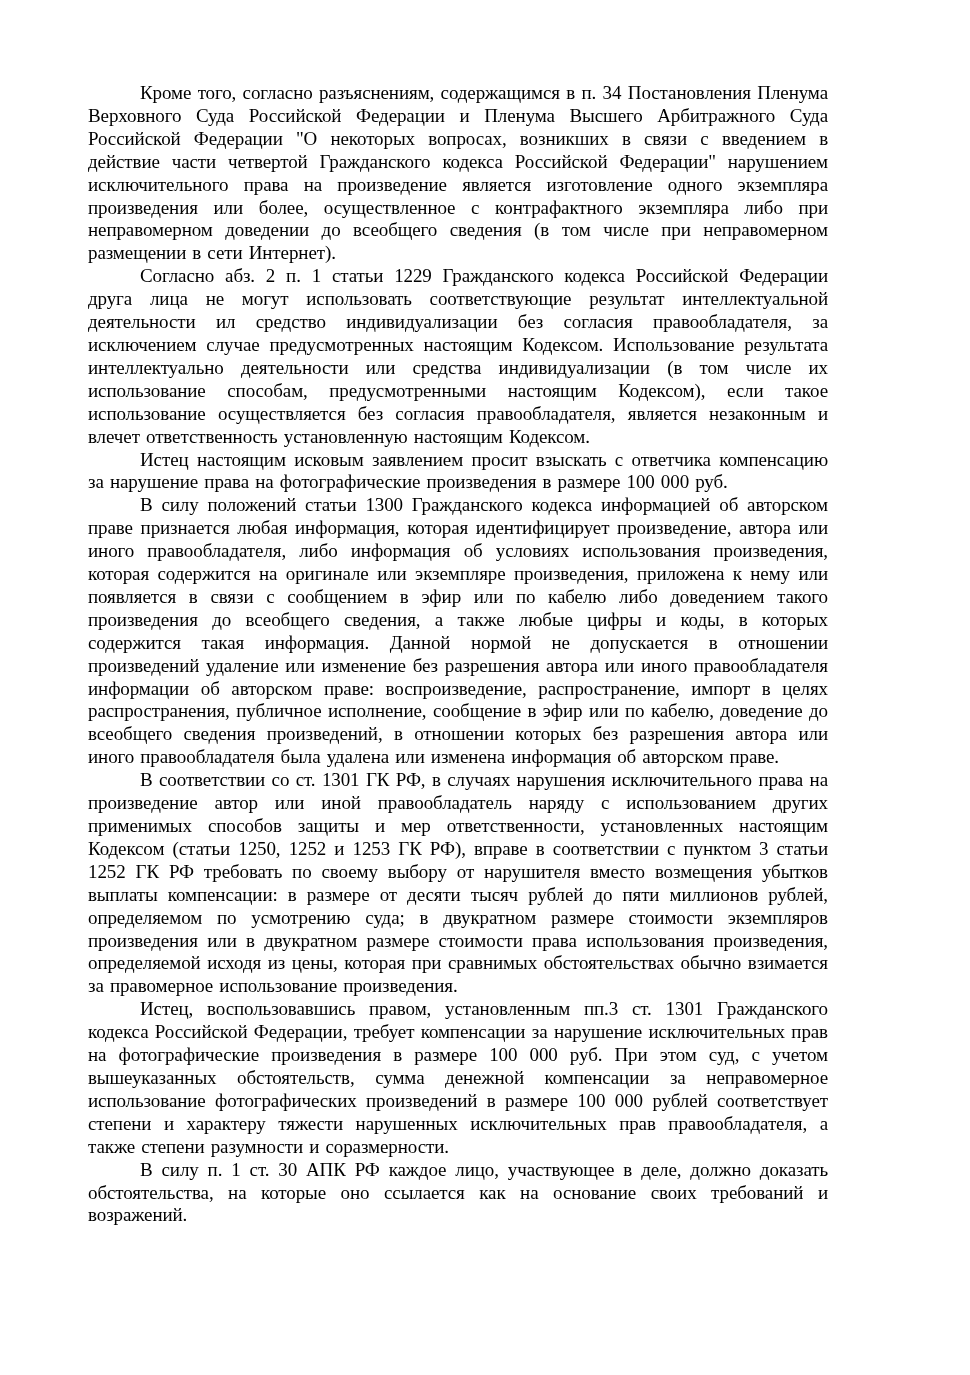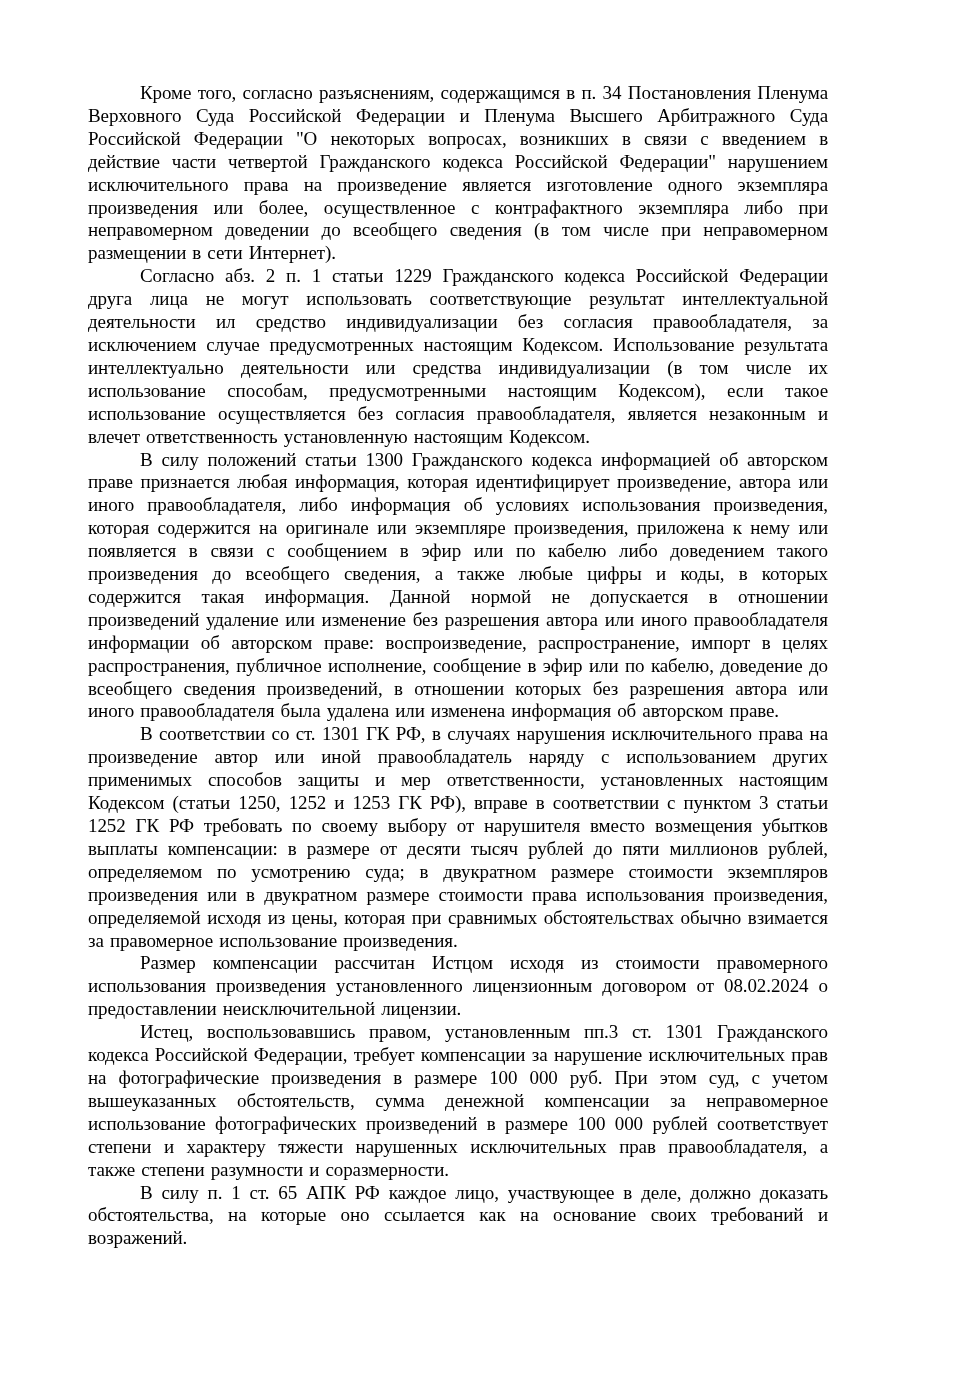--- a/index.html
+++ b/index.html
@@ -26,18 +26,18 @@
     word-spacing: 1.5px;
     letter-spacing: -0.1px;
   }
 </style>
 </head>
 <body>
 
 <div class="page">
   <p class="para">Кроме того, согласно разъяснениям, содержащимся в п. 34 Постановления Пленума Верховного Суда Российской Федерации и Пленума Высшего Арбитражного Суда Российской Федерации "О некоторых вопросах, возникших в связи с введением в действие части четвертой Гражданского кодекса Российской Федерации" нарушением исключительного права на произведение является изготовление одного экземпляра произведения или более, осуществленное с контрафактного экземпляра либо при неправомерном доведении до всеобщего сведения (в том числе при неправомерном размещении в сети Интернет).</p>
   <p class="para">Согласно абз. 2 п. 1 статьи 1229 Гражданского кодекса Российской Федерации друга лица не могут использовать соответствующие результат интеллектуальной деятельности ил средство индивидуализации без согласия правообладателя, за исключением случае предусмотренных настоящим Кодексом. Использование результата интеллектуально деятельности или средства индивидуализации (в том числе их использование способам, предусмотренными настоящим Кодексом), если такое использование осуществляется без согласия правообладателя, является незаконным и влечет ответственность установленную настоящим Кодексом.</p>
+  <p class="para">Истец настоящим исковым заявлением просит взыскать с ответчика компенсацию за нарушение права на фотографические произведения в размере 100 000 руб.</p>
   <p class="para">В силу положений статьи 1300 Гражданского кодекса информацией об авторском праве признается любая информация, которая идентифицирует произведение, автора или иного правообладателя, либо информация об условиях использования произведения, которая содержится на оригинале или экземпляре произведения, приложена к нему или появляется в связи с сообщением в эфир или по кабелю либо доведением такого произведения до всеобщего сведения, а также любые цифры и коды, в которых содержится такая информация. Данной нормой не допускается в отношении произведений удаление или изменение без разрешения автора или иного правообладателя информации об авторском праве: воспроизведение, распространение, импорт в целях распространения, публичное исполнение, сообщение в эфир или по кабелю, доведение до всеобщего сведения произведений, в отношении которых без разрешения автора или иного правообладателя была удалена или изменена информация об авторском праве.</p>
   <p class="para">В соответствии со ст. 1301 ГК РФ, в случаях нарушения исключительного права на произведение автор или иной правообладатель наряду с использованием других применимых способов защиты и мер ответственности, установленных настоящим Кодексом (статьи 1250, 1252 и 1253 ГК РФ), вправе в соответствии с пунктом 3 статьи 1252 ГК РФ требовать по своему выбору от нарушителя вместо возмещения убытков выплаты компенсации: в размере от десяти тысяч рублей до пяти миллионов рублей, определяемом по усмотрению суда; в двукратном размере стоимости экземпляров произведения или в двукратном размере стоимости права использования произведения, определяемой исходя из цены, которая при сравнимых обстоятельствах обычно взимается за правомерное использование произведения.</p>
-  <p class="para">Размер компенсации рассчитан Истцом исходя из стоимости правомерного использования произведения установленного лицензионным договором от 08.02.2024 о предоставлении неисключительной лицензии.</p>
   <p class="para">Истец, воспользовавшись правом, установленным пп.3 ст. 1301 Гражданского кодекса Российской Федерации, требует компенсации за нарушение исключительных прав на фотографические произведения в размере 100 000 руб. При этом суд, с учетом вышеуказанных обстоятельств, сумма денежной компенсации за неправомерное использование фотографических произведений в размере 100 000 рублей соответствует степени и характеру тяжести нарушенных исключительных прав правообладателя, а также степени разумности и соразмерности.</p>
-  <p class="para">В силу п. 1 ст. 65 АПК РФ каждое лицо, участвующее в деле, должно доказать обстоятельства, на которые оно ссылается как на основание своих требований и возражений.</p>
+  <p class="para">В силу п. 1 ст. 30 АПК РФ каждое лицо, участвующее в деле, должно доказать обстоятельства, на которые оно ссылается как на основание своих требований и возражений.</p>
 </div>
 
 </body></html>

